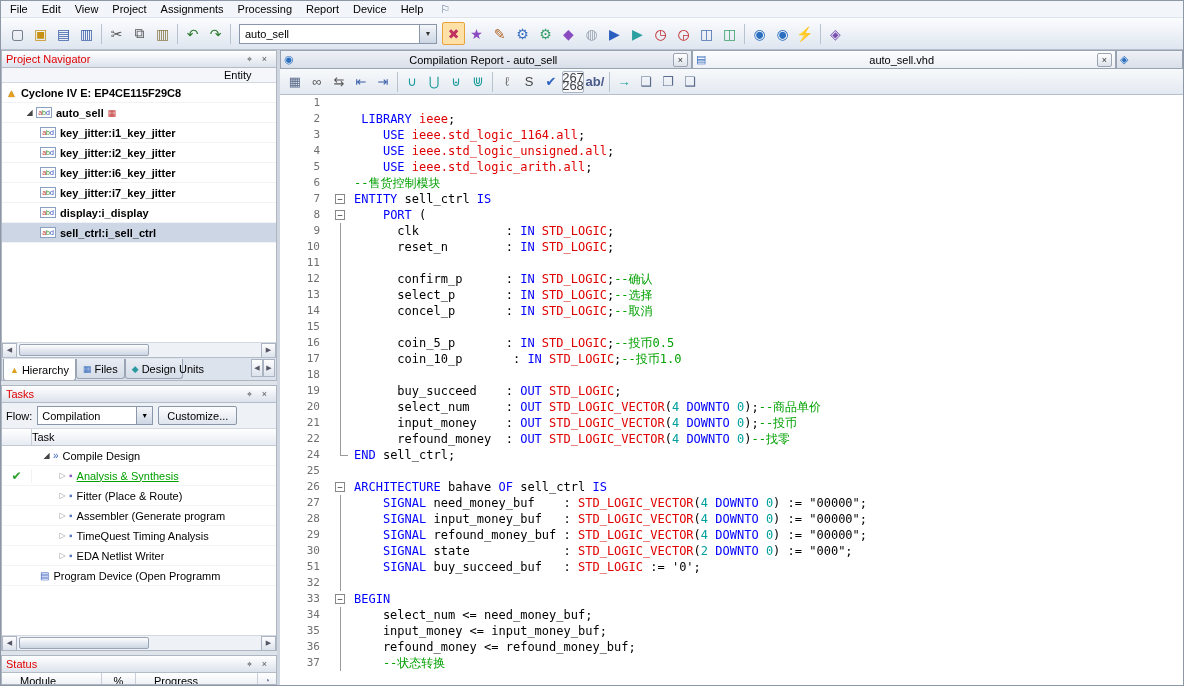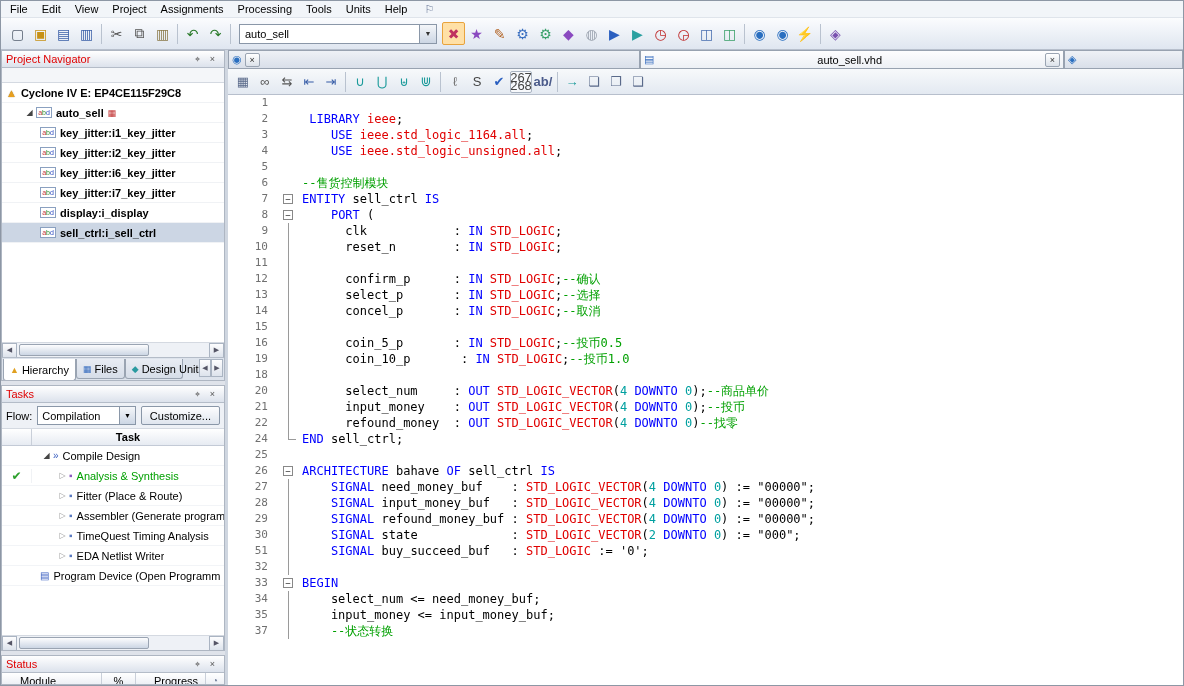--- a/index.html
+++ b/index.html
@@ -18,21 +18,21 @@
   .tbtn.hl { background:#ffe0a6; border-color:#e8a33d; }
   .tbtn.wide { width:28px; font-size:10px; font-weight:bold; }
   .tsep { width:1px; height:20px; background:#b9c2cf; margin:0 3px; flex:none; }
   .combo { width:198px; height:20px; background:#fff; border:1px solid #8a97a8; display:flex; align-items:center; margin:0 5px; }
   .combo .val { flex:1; padding:0 5px; }
   .combo .dd { width:17px; height:100%; background:linear-gradient(#f4f6f9,#ccd6e4); border-left:1px solid #8a97a8; display:flex; align-items:center; justify-content:center; font-size:7px; color:#333; }
   .tbtn.counter { flex-direction:column; font-size:7px; line-height:8px; color:#444; border:1px solid #aab4c2; background:#f7f9fc; }
 
   
   .workspace { flex:1; display:flex; min-height:0; }
-  .left { width:224px; flex:none; display:flex; flex-direction:column; background:#e3e9f1; overflow:hidden; }
+  .left { width:276px; flex:none; display:flex; flex-direction:column; background:#e3e9f1; overflow:hidden; }
   .vsplit { width:3px; flex:none; background:#cfd6e0; cursor:col-resize; }
   .panel { border:1px solid #aeb6c2; background:#fff; display:flex; flex-direction:column; overflow:hidden; }
   .nav-panel { height:331px; flex:none; }
   .tasks-panel { height:266px; flex:none; }
   .status-panel { flex:1; }
   .hsplit { height:4px; flex:none; background:#dfe3ea; cursor:row-resize; }
   .panel-title { height:17px; flex:none; background:linear-gradient(#ffffff,#dce2ec); border-bottom:1px solid #b4bcc8; display:flex; align-items:center; padding:0 4px; }
   .panel-title .t { flex:1; }
   .wbtn { width:15px; height:13px; display:flex; align-items:center; justify-content:center; font-size:9px; color:#555; border:1px solid transparent; border-radius:2px; }
 
@@ -61,21 +61,21 @@
   .ntnav .sarrow { width:12px; height:18px; }
 
   .flow-row { height:26px; flex:none; display:flex; align-items:center; gap:5px; padding:0 4px; background:#eef1f6; border-bottom:1px solid #d4d9e1; }
   .flow-combo { width:116px; height:19px; background:#fff; border:1px solid #8a97a8; display:flex; align-items:center; }
   .flow-combo .val { flex:1; padding:0 4px; }
   .flow-combo .dd { width:16px; height:100%; background:linear-gradient(#f4f6f9,#ccd6e4); border-left:1px solid #8a97a8; display:flex; align-items:center; justify-content:center; font-size:7px; }
   .customize { height:19px; padding:0 8px; border:1px solid #8a97a8; border-radius:2px; background:linear-gradient(#fdfdfe,#dfe5ee); font-family:inherit; font-size:11px; }
 
   .task-header { height:17px; flex:none; background:linear-gradient(#ffffff,#e7ebf2); border-bottom:1px solid #c3cad6; display:flex; align-items:center; }
   .task-header .c1 { width:30px; height:100%; border-right:1px solid #c9cfd9; flex:none; }
-  .task-header .c2 { flex:1; text-align:center;font-weight:bold; }
+  .task-header .c2 { flex:1; text-align:left; }
   .tasks-tree { flex:1; background:#fff; overflow:hidden; }
   .task-row { height:20px; display:flex; align-items:center; border-bottom:1px solid #f2f4f7; white-space:nowrap; }
   .task-status { width:30px; flex:none; text-align:center; color:#2ca02c; font-size:12px; border-right:1px solid #f0f2f5; }
   .task-content { display:flex; align-items:center; overflow:hidden; }
   .task-icon { margin-right:4px; font-size:10px; }
 
   .status-header { height:16px; flex:none; background:linear-gradient(#ffffff,#e7ebf2); border-bottom:1px solid #c3cad6; display:flex; align-items:center; }
   .shcol { height:100%; border-right:1px solid #c9cfd9; display:flex; align-items:center; padding-left:18px; }
   .shicon { width:18px; text-align:center; color:#7a86a0; font-size:10px; }
   .status-body { flex:1; background:#fff; }
@@ -109,22 +109,22 @@
 
 <div class="app">
 
   <div class="menubar" id="menubar">
       <div class="menu-item">File</div>
       <div class="menu-item">Edit</div>
       <div class="menu-item">View</div>
       <div class="menu-item">Project</div>
       <div class="menu-item">Assignments</div>
       <div class="menu-item">Processing</div>
-      <div class="menu-item">Tools</div>
-      <div class="menu-item">Units</div>
+      <div class="menu-item">Report</div>
+      <div class="menu-item">Device</div>
       <div class="menu-item">Help</div>
       <span class="menu-extra">⚐</span>
     </div>
 
   <div class="toolbar" id="maintoolbar">
       <span class="tbtn" style="color: rgb(85, 96, 112);">▢</span>
       <span class="tbtn" style="color: rgb(199, 145, 22);">▣</span>
       <span class="tbtn" style="color: rgb(58, 95, 168);">▤</span>
       <span class="tbtn" style="color: rgb(58, 95, 168);">▥</span>
       <span class="tsep"></span>
@@ -291,21 +291,21 @@
                 <span class="arrow">◢</span>
                 <span class="task-icon" style="color: rgb(58, 95, 192);">»</span>
                 <span class="task-label">Compile Design</span>
               </span>
             </div>
             <div class="task-row">
               <span class="task-status">✔</span>
               <span class="task-content" style="padding-left: 24px;">
                 <span class="arrow dim">▷</span>
                 <span class="task-icon" style="color: rgb(138, 90, 192);">▪</span>
-                <span class="task-label" style="color: rgb(0, 160, 0);">Analysis &amp; Synthesis</span>
+                <span class="task-label" style="color: rgb(0, 160, 0); text-decoration: underline;">Analysis &amp; Synthesis</span>
               </span>
             </div>
             <div class="task-row">
               <span class="task-status"></span>
               <span class="task-content" style="padding-left: 24px;">
                 <span class="arrow dim">▷</span>
                 <span class="task-icon" style="color: rgb(90, 122, 192);">▪</span>
                 <span class="task-label">Fitter (Place &amp; Route)</span>
               </span>
             </div>
@@ -368,20 +368,21 @@
       </div>
 
     </div>
 
     <div class="vsplit"></div>
 
     <div class="main">
       <div class="doc-tabbar" id="doctabs">
           <div class="doc-tab" style="width: 412px;">
             <span class="dticon" style="color: rgb(42, 111, 192);">◉</span>
+            <span class="title">Compilation Report - auto_sell</span>
             <span class="closebtn">×</span>
           </div>
           <div class="doc-tab active" style="width: 424px;">
             <span class="dticon" style="color: rgb(58, 111, 192);">▤</span>
             <span class="title">auto_sell.vhd</span>
             <span class="closebtn">×</span>
           </div>
           <div class="doc-tab" style="flex: 1 1 0%;">
             <span class="dticon" style="color: rgb(42, 111, 192);">◈</span>
             <span class="title"></span>
@@ -430,20 +431,21 @@
             <span class="ctext"><span class="p">    </span><span class="k">USE</span><span class="p"> </span><span class="t">ieee.std_logic_1164.all</span><span class="p">;</span></span>
           </div>
           <div class="cline">
             <span class="lnum">4</span>
             <span class="fold"></span>
             <span class="ctext"><span class="p">    </span><span class="k">USE</span><span class="p"> </span><span class="t">ieee.std_logic_unsigned.all</span><span class="p">;</span></span>
           </div>
           <div class="cline">
             <span class="lnum">5</span>
             <span class="fold"></span>
+            <span class="ctext"><span class="p">    </span><span class="k">USE</span><span class="p"> </span><span class="t">ieee.std_logic_arith.all</span><span class="p">;</span></span>
           </div>
           <div class="cline">
             <span class="lnum">6</span>
             <span class="fold"></span>
             <span class="ctext"><span class="c">--售货控制模块</span></span>
           </div>
           <div class="cline">
             <span class="lnum">7</span>
             <span class="fold">
               <span class="fm">−</span>
@@ -507,32 +509,39 @@
             <span class="ctext"></span>
           </div>
           <div class="cline">
             <span class="lnum">16</span>
             <span class="fold">
               <span class="fv"></span>
             </span>
             <span class="ctext"><span class="p">      coin_5_p       : </span><span class="k">IN</span><span class="p"> </span><span class="t">STD_LOGIC</span><span class="p">;</span><span class="c">--投币0.5</span></span>
           </div>
           <div class="cline">
+            <span class="lnum">17</span>
+            <span class="fold">
+              <span class="fv"></span>
+            </span>
+            <span class="ctext"><span class="p">      coin_10_p       : </span><span class="k">IN</span><span class="p"> </span><span class="t">STD_LOGIC</span><span class="p">;</span><span class="c">--投币1.0</span></span>
+          </div>
+          <div class="cline">
+            <span class="lnum">18</span>
+            <span class="fold">
+              <span class="fv"></span>
+            </span>
+            <span class="ctext"></span>
+          </div>
+          <div class="cline">
             <span class="lnum">19</span>
             <span class="fold">
               <span class="fv"></span>
             </span>
-            <span class="ctext"><span class="p">      coin_10_p       : </span><span class="k">IN</span><span class="p"> </span><span class="t">STD_LOGIC</span><span class="p">;</span><span class="c">--投币1.0</span></span>
-          </div>
-          <div class="cline">
-            <span class="lnum">18</span>
-            <span class="fold">
-              <span class="fv"></span>
-            </span>
-            <span class="ctext"></span>
+            <span class="ctext"><span class="p">      buy_succeed    : </span><span class="k">OUT</span><span class="p"> </span><span class="t">STD_LOGIC</span><span class="p">;</span></span>
           </div>
           <div class="cline">
             <span class="lnum">20</span>
             <span class="fold">
               <span class="fv"></span>
             </span>
             <span class="ctext"><span class="p">      select_num     : </span><span class="k">OUT</span><span class="p"> </span><span class="t">STD_LOGIC_VECTOR</span><span class="p">(</span><span class="n">4</span><span class="p"> </span><span class="k">DOWNTO</span><span class="p"> </span><span class="n">0</span><span class="p">);</span><span class="c">--商品单价</span></span>
           </div>
           <div class="cline">
             <span class="lnum">21</span>
@@ -625,20 +634,27 @@
             <span class="ctext"><span class="p">    select_num &lt;= need_money_buf;</span></span>
           </div>
           <div class="cline">
             <span class="lnum">35</span>
             <span class="fold">
               <span class="fv"></span>
             </span>
             <span class="ctext"><span class="p">    input_money &lt;= input_money_buf;</span></span>
           </div>
           <div class="cline">
+            <span class="lnum">36</span>
+            <span class="fold">
+              <span class="fv"></span>
+            </span>
+            <span class="ctext"><span class="p">    refound_money &lt;= refound_money_buf;</span></span>
+          </div>
+          <div class="cline">
             <span class="lnum">37</span>
             <span class="fold">
               <span class="fv"></span>
             </span>
             <span class="ctext"><span class="c">    --状态转换</span></span>
           </div>
         </div>
     </div>
 
   </div>

